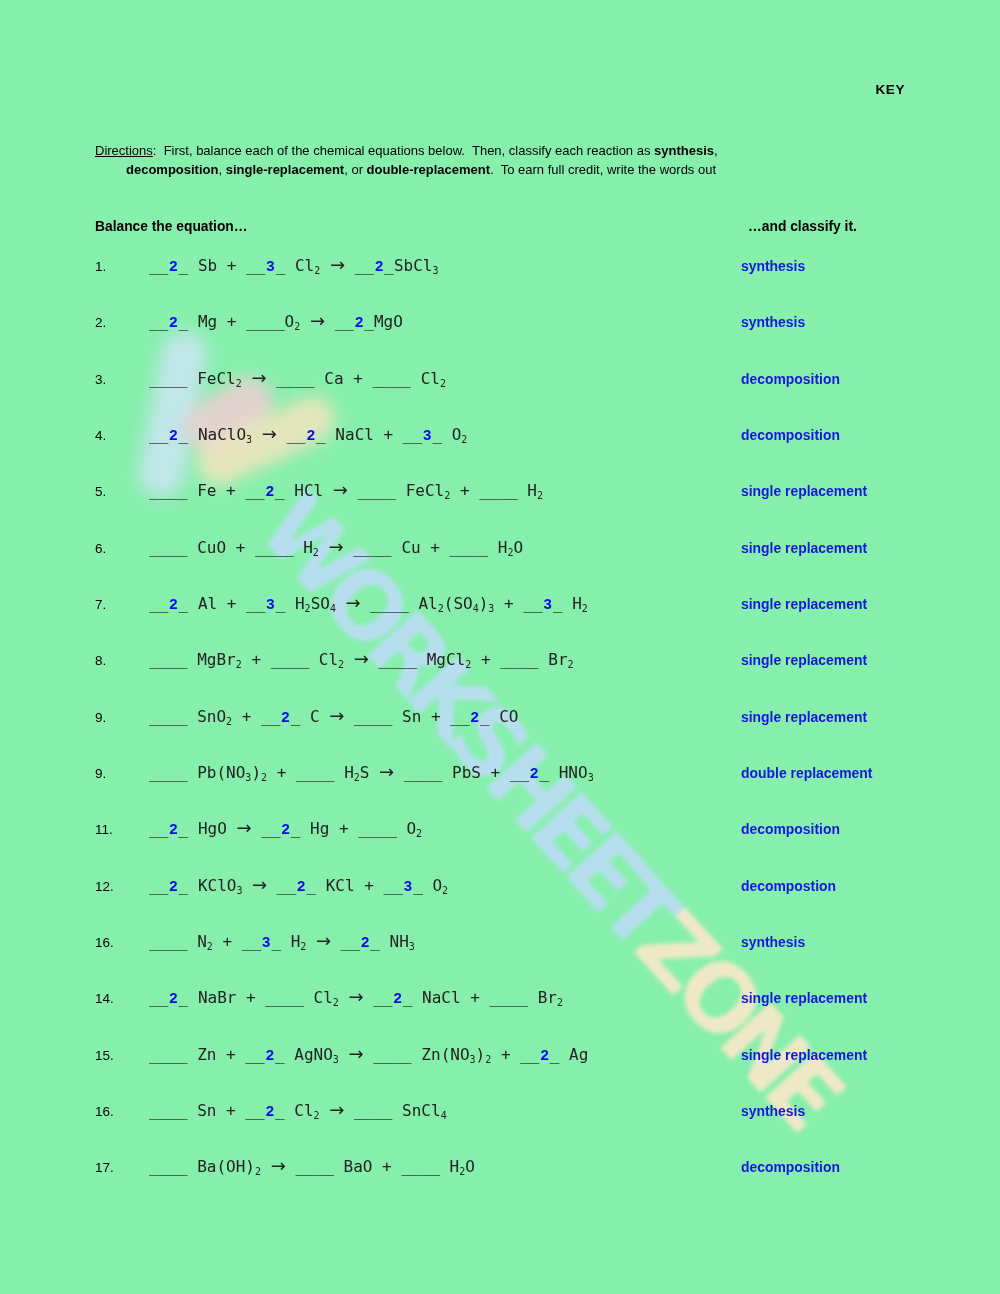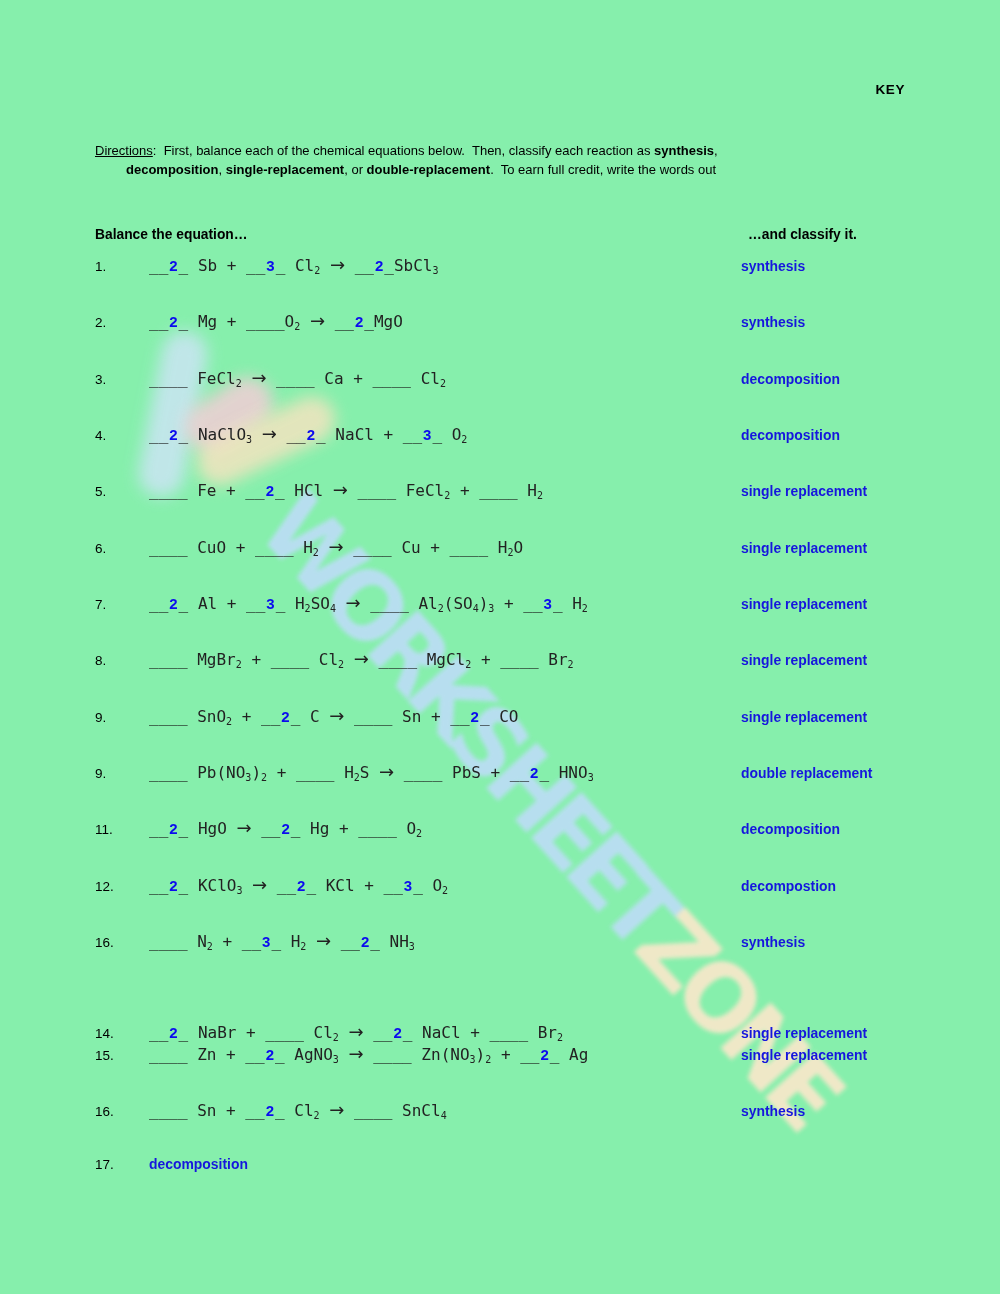--- a/index.html
+++ b/index.html
@@ -16,21 +16,21 @@
       letter-spacing:-0.11em;white-space:nowrap;filter:blur(2px);opacity:.9;}
   
   .content{position:absolute;inset:0;z-index:1;}
   .key{position:absolute;top:82px;right:95px;font-weight:bold;font-size:13.5px;letter-spacing:.6px;}
   .title{position:absolute;left:95px;top:100px;margin:0;font-size:16.5px;font-weight:bold;white-space:pre;}
   .directions{position:absolute;left:95px;top:142px;font-size:13px;line-height:18.6px;}
   .dir-line{white-space:pre;}
   .dir-line.indent{padding-left:31px;}
   .dir-line .b{font-weight:bold;}
   .dir-line .ul{text-decoration:underline;}
-  .col-head{position:absolute;top:219px;font-weight:bold;font-size:13.8px;white-space:pre;margin-top:8px;}
+  .col-head{position:absolute;top:219px;font-weight:bold;font-size:13.8px;white-space:pre;}
   .col-head.left{left:95px;}
   .col-head.right{left:748px;}
   .rows{position:absolute;left:0;top:0;width:100%;height:100%;}
   .row{position:absolute;left:0;width:100%;display:flex;align-items:baseline;
        padding-left:95px;box-sizing:border-box;}
   .num{width:54px;flex:none;font-size:13.5px;}
   .eq{width:592px;flex:none;font-family:"DejaVu Sans Mono",monospace;font-size:16px;
       line-height:20px;color:#222;white-space:pre;}
   .eq sub{font-size:10px;line-height:0;vertical-align:-3px;}
   .us{color:#1a1a1a;}
@@ -116,34 +116,35 @@
         <div class="row" style="top: 874.63px;">
           <div class="num">12.</div>
           <div class="eq"><span class="us">__</span><span class="coef" style="color: rgb(11, 11, 238);">2</span><span class="us">_</span> <span class="formula"><span>KClO</span><sub>3</sub></span> <span class="arrow">→</span> <span class="us">__</span><span class="coef" style="color: rgb(11, 11, 238);">2</span><span class="us">_</span> <span class="formula"><span>KCl</span></span> <span class="op">+</span> <span class="us">__</span><span class="coef" style="color: rgb(11, 11, 238);">3</span><span class="us">_</span> <span class="formula"><span>O</span><sub>2</sub></span></div>
           <div class="cls" style="color: rgb(22, 22, 221);">decompostion</div>
         </div>
         <div class="row" style="top: 930.96px;">
           <div class="num">16.</div>
           <div class="eq"><span class="us">____</span> <span class="formula"><span>N</span><sub>2</sub></span> <span class="op">+</span> <span class="us">__</span><span class="coef" style="color: rgb(11, 11, 238);">3</span><span class="us">_</span> <span class="formula"><span>H</span><sub>2</sub></span> <span class="arrow">→</span> <span class="us">__</span><span class="coef" style="color: rgb(11, 11, 238);">2</span><span class="us">_</span> <span class="formula"><span>NH</span><sub>3</sub></span></div>
           <div class="cls" style="color: rgb(22, 22, 221);">synthesis</div>
         </div>
-        <div class="row" style="top: 987.29px; margin-top: 35px;">
+        <div class="row" style="top: 987.29px;">
           <div class="num">14.</div>
           <div class="eq"><span class="us">__</span><span class="coef" style="color: rgb(11, 11, 238);">2</span><span class="us">_</span> <span class="formula"><span>NaBr</span></span> <span class="op">+</span> <span class="us">____</span> <span class="formula"><span>Cl</span><sub>2</sub></span> <span class="arrow">→</span> <span class="us">__</span><span class="coef" style="color: rgb(11, 11, 238);">2</span><span class="us">_</span> <span class="formula"><span>NaCl</span></span> <span class="op">+</span> <span class="us">____</span> <span class="formula"><span>Br</span><sub>2</sub></span></div>
           <div class="cls" style="color: rgb(22, 22, 221);">single replacement</div>
         </div>
         <div class="row" style="top: 1043.62px;">
           <div class="num">15.</div>
           <div class="eq"><span class="us">____</span> <span class="formula"><span>Zn</span></span> <span class="op">+</span> <span class="us">__</span><span class="coef" style="color: rgb(11, 11, 238);">2</span><span class="us">_</span> <span class="formula"><span>AgNO</span><sub>3</sub></span> <span class="arrow">→</span> <span class="us">____</span> <span class="formula"><span>Zn(NO</span><sub>3</sub><span>)</span><sub>2</sub></span> <span class="op">+</span> <span class="us">__</span><span class="coef" style="color: rgb(11, 11, 238);">2</span><span class="us">_</span> <span class="formula"><span>Ag</span></span></div>
           <div class="cls" style="color: rgb(22, 22, 221);">single replacement</div>
         </div>
         <div class="row" style="top: 1099.95px;">
           <div class="num">16.</div>
           <div class="eq"><span class="us">____</span> <span class="formula"><span>Sn</span></span> <span class="op">+</span> <span class="us">__</span><span class="coef" style="color: rgb(11, 11, 238);">2</span><span class="us">_</span> <span class="formula"><span>Cl</span><sub>2</sub></span> <span class="arrow">→</span> <span class="us">____</span> <span class="formula"><span>SnCl</span><sub>4</sub></span></div>
           <div class="cls" style="color: rgb(22, 22, 221);">synthesis</div>
         </div>
         <div class="row" style="top: 1156.28px;">
           <div class="num">17.</div>
+          <div class="eq"><span class="us">____</span> <span class="formula"><span>Ba(OH)</span><sub>2</sub></span> <span class="arrow">→</span> <span class="us">____</span> <span class="formula"><span>BaO</span></span> <span class="op">+</span> <span class="us">____</span> <span class="formula"><span>H</span><sub>2</sub><span>O</span></span></div>
           <div class="cls" style="color: rgb(22, 22, 221);">decomposition</div>
         </div>
       </div>
   </div>
 </div>
 
 </body></html>

